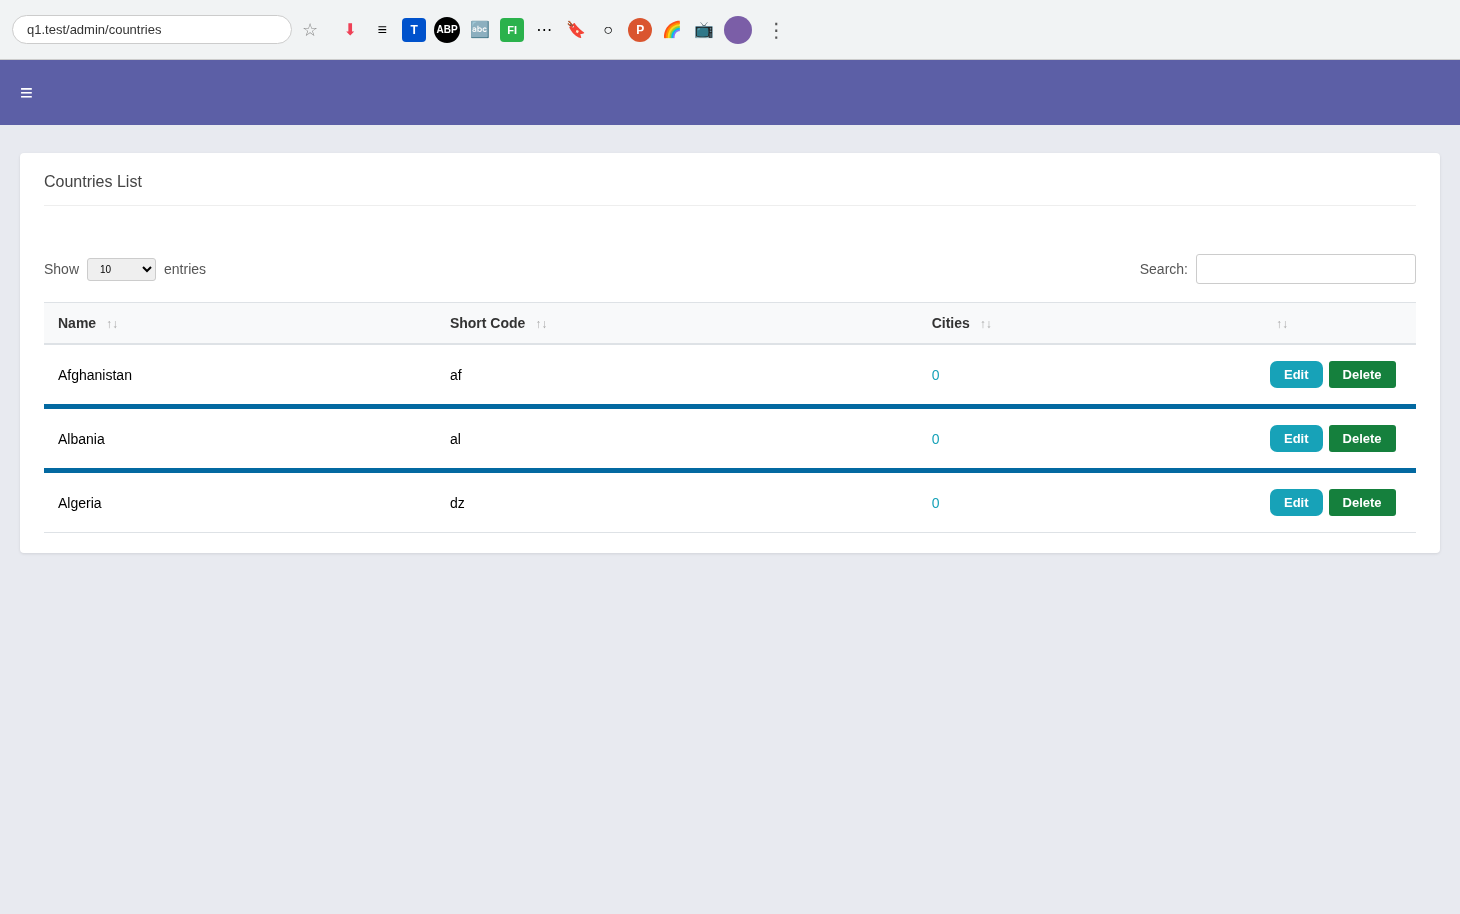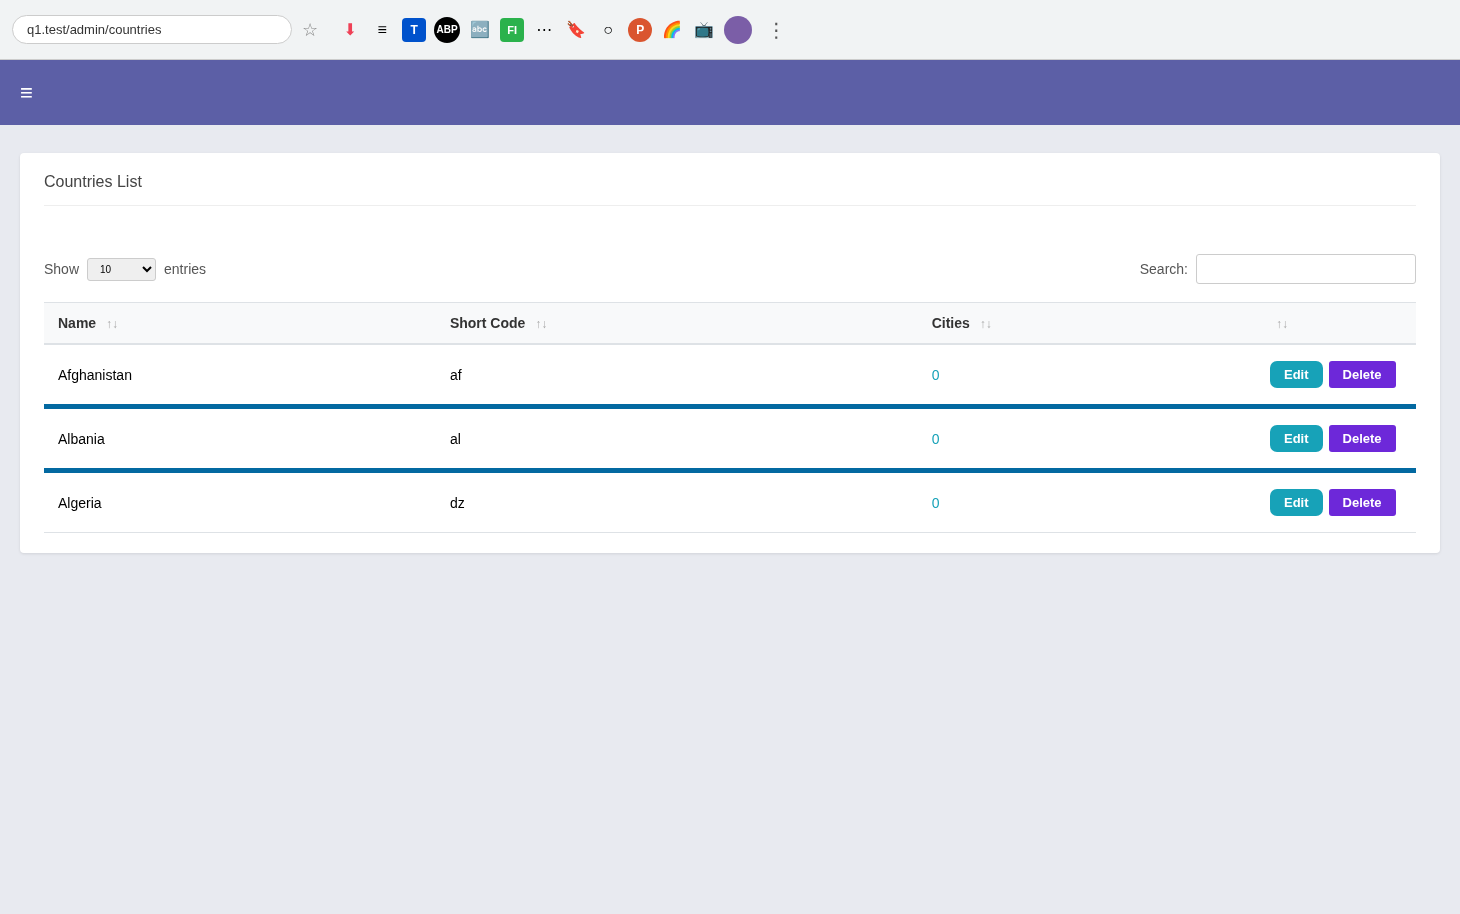--- a/index.html
+++ b/index.html
@@ -196,21 +196,21 @@
       background: #17a2b8;
       color: white;
       border: none;
       padding: 6px 14px;
       border-radius: 7px;
       cursor: pointer;
       font-size: 13px;
       font-weight: bold;
     }
     .btn-delete {
-      background: #6d28d9;
+      background: #15803d;
       color: white;
       border: none;
       padding: 6px 14px;
       border-radius: 3px;
       cursor: pointer;
       font-size: 13px;
       font-weight: bold;
     }
 
     .col-actions { width: 160px; }

